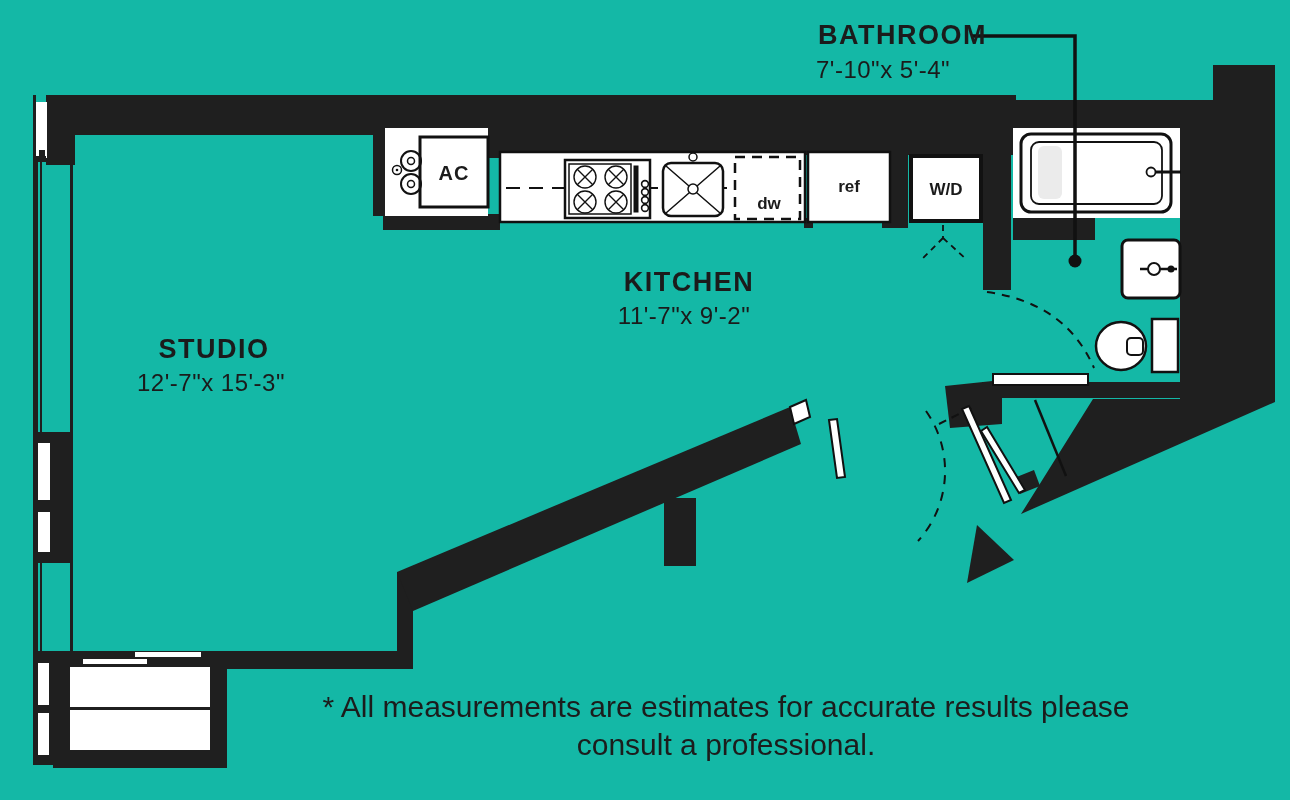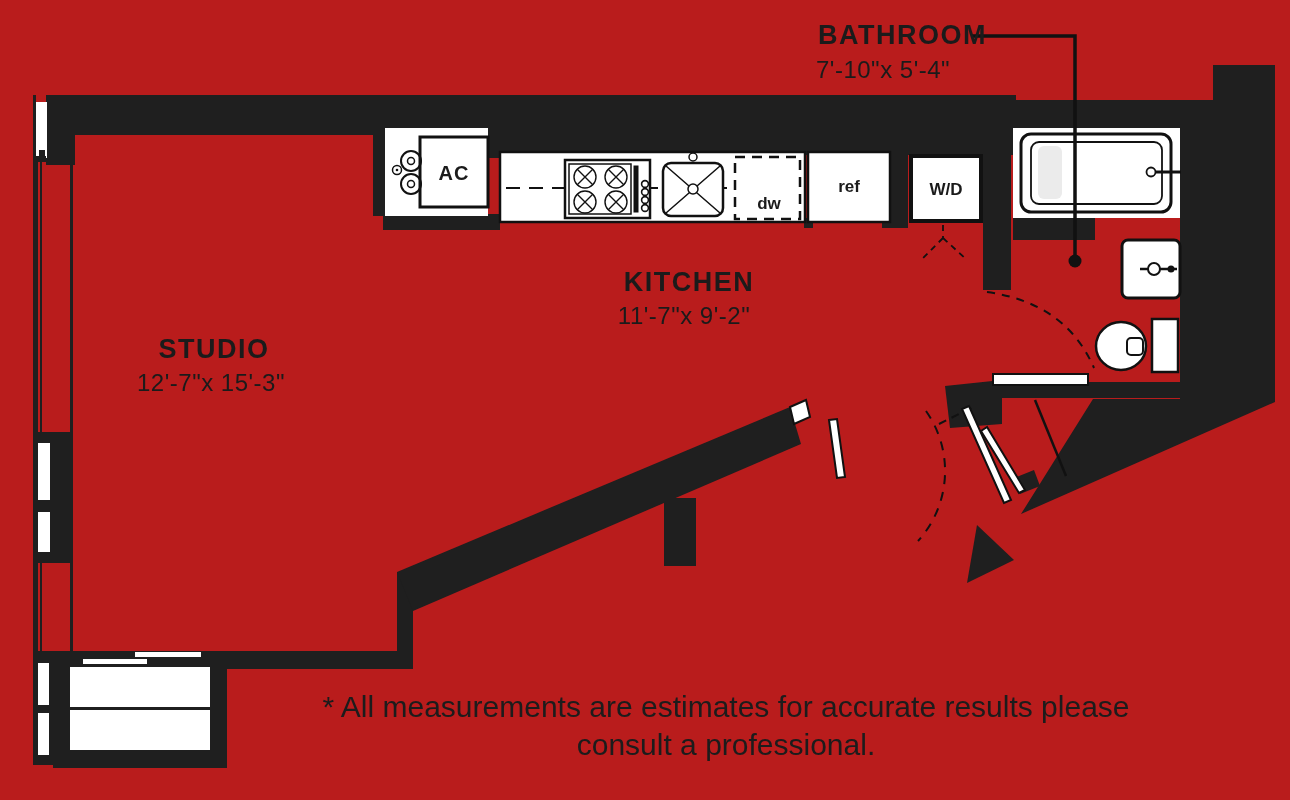--- a/index.html
+++ b/index.html
@@ -1,16 +1,16 @@
 <!DOCTYPE html>
 <html><head>
 <meta charset="utf-8">
 <style>
   html,body{margin:0;padding:0;background:#ffffff;}
-  .stage{position:relative;width:1290px;height:800px;background:#b91c1c;overflow:hidden;
+  .stage{position:relative;width:1290px;height:800px;background:#14b8a6;overflow:hidden;
          font-family:"Liberation Sans", sans-serif;}
   svg{position:absolute;left:0;top:0;}
   svg text{font-family:"Liberation Sans", sans-serif;fill:#1b1b1b;}
   .room-name{font-size:27px;font-weight:700;letter-spacing:1.5px;text-anchor:middle;}
   .room-name.start{text-anchor:start;}
   .room-dims{font-size:24px;font-weight:400;letter-spacing:.5px;text-anchor:middle;}
   .room-dims.start{text-anchor:start;}
   .appl{font-size:17px;font-weight:700;text-anchor:middle;}
   .appl-big{font-size:20px;font-weight:700;text-anchor:middle;letter-spacing:1px;}
   .disclaimer{font-size:30px;font-weight:400;text-anchor:middle;fill:#1c1c1c;}

